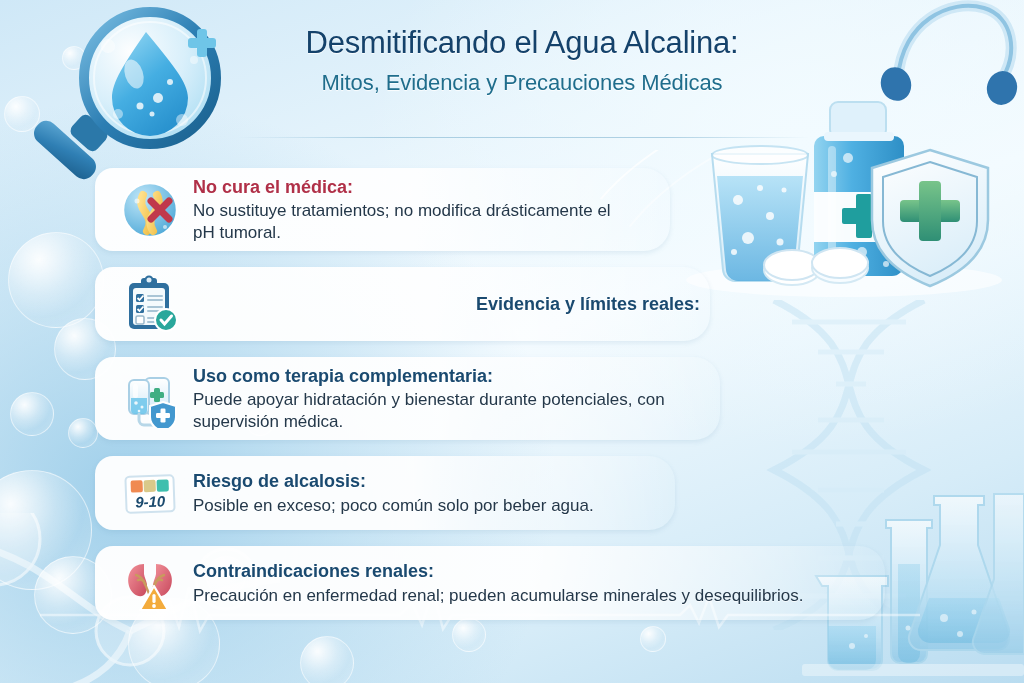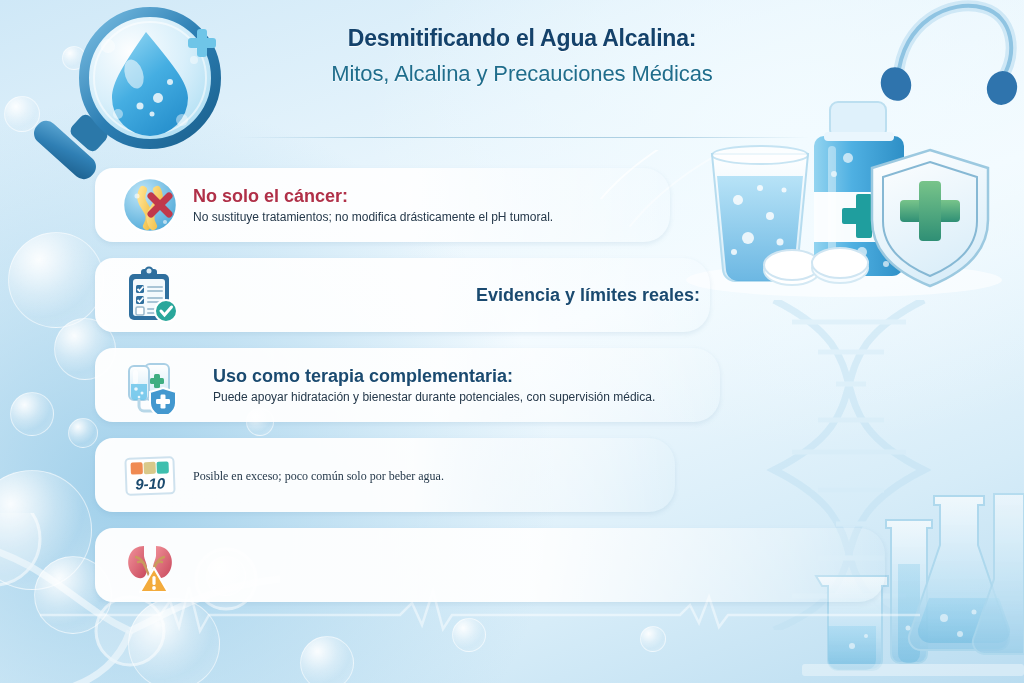--- a/index.html
+++ b/index.html
@@ -25,40 +25,40 @@
   .swoosh { position:absolute; border-radius:50%; border:2px solid rgba(255,255,255,.55);
     border-color: rgba(255,255,255,.75) transparent transparent transparent; }
 
   .dna { position:absolute; right:70px; top:300px; width:210px; height:330px; opacity:.5; }
   .flasks { position:absolute; right:0px; bottom:0px; width:230px; height:215px; opacity:.85; }
   .molecule { position:absolute; left:-20px; bottom:-10px; width:300px; height:180px; opacity:.7; }
   .ecg { position:absolute; left:40px; bottom:46px; width:880px; height:60px; opacity:.55; }
 
   
   .header { position:absolute; left:232px; top:26px; width:580px; text-align:center; }
-  .title { font-size:23px; font-weight:bold; color:#14426b; letter-spacing:-.2px;
+  .title { font-size:31px; font-weight:normal; color:#14426b; letter-spacing:-.2px;
            line-height:1.12; text-shadow:0 1px 1px rgba(255,255,255,.9); }
   .subtitle { margin-top:9px; font-size:22px; color:#1f6d8c; letter-spacing:-.1px;
               text-shadow:0 1px 1px rgba(255,255,255,.9); }
   .rule { position:absolute; left:238px; top:137px; width:572px; height:1px;
           background:linear-gradient(90deg, rgba(120,175,205,0) 0%, rgba(120,175,205,.55) 25%, rgba(120,175,205,.55) 75%, rgba(120,175,205,0) 100%); }
 
   
   .rows { position:absolute; left:95px; top:168px; width:860px; }
   .row { position:relative; min-height:72px; margin-bottom:16px;
          border-radius:18px 26px 26px 18px;
          background: linear-gradient(90deg, rgba(255,255,255,.96) 0%, rgba(255,255,255,.93) 55%, rgba(255,255,255,.34) 88%, rgba(255,255,255,.05) 100%);
          box-shadow: 0 2px 5px rgba(90,140,175,.14);
          display:flex; align-items:center; padding:8px 10px 8px 26px; }
   .row-icon { width:58px; height:58px; flex:0 0 58px; margin-right:14px; position:relative; }
   .row-text { padding-top:1px; }
   .row-head { font-size:18px; font-weight:bold; line-height:1.18; color:#1a4a70;
               text-shadow:0 1px 0 rgba(255,255,255,.85); }
   .row-head.danger { color:#b03048; }
-  .row-body { font-size:12px; color:#24384a; line-height:1.26; margin-top:2px;
+  .row-body { font-size:17px; color:#24384a; line-height:1.26; margin-top:2px;
               text-shadow:0 1px 0 rgba(255,255,255,.7); }
 
   
   .magnifier { position:absolute; left:22px; top:2px; width:220px; height:200px; }
 
   
   .cluster { position:absolute; left:672px; top:92px; width:340px; height:205px; }
   .stetho { position:absolute; left:880px; top:-6px; width:150px; height:120px; }
 </style>
 </head>
@@ -276,21 +276,21 @@
     </g>
 
     <ellipse cx="120" cy="178" rx="28" ry="15" fill="#ffffff" stroke="#d4e9f4" stroke-width="2"></ellipse>
     <ellipse cx="120" cy="173" rx="28" ry="15" fill="#ffffff" stroke="#cfe5f2" stroke-width="2"></ellipse>
     <ellipse cx="168" cy="176" rx="28" ry="15" fill="#f7fcff" stroke="#d4e9f4" stroke-width="2"></ellipse>
     <ellipse cx="168" cy="171" rx="28" ry="15" fill="#ffffff" stroke="#cfe5f2" stroke-width="2"></ellipse>
   </svg>
 
   <div class="header">
     <div class="title">Desmitificando el Agua Alcalina:</div>
-    <div class="subtitle">Mitos, Alcalina y Precauciones Médicas</div>
+    <div class="subtitle">Mitos, Evidencia y Precauciones Médicas</div>
   </div>
   <div class="rule"></div>
 
   <div class="rows">
 
     <div class="row" style="width:575px;">
       <div class="row-icon">
         <svg viewBox="0 0 58 58" width="58" height="58">
           <defs>
             <radialGradient id="r1bg" cx="35%" cy="28%" r="78%">
@@ -311,21 +311,21 @@
             <line x1="30" y1="20" x2="48" y2="38"></line>
             <line x1="48" y1="20" x2="30" y2="38"></line>
           </g>
           <g fill="#ffffff" opacity=".6">
             <circle cx="16" cy="20" r="2.5"></circle>
               <circle cx="44" cy="46" r="2"></circle>
           </g>
         </svg>
       </div>
       <div class="row-text">
-        <div class="row-head danger">No solo el cáncer:</div>
+        <div class="row-head danger">No cura el médica:</div>
         <div class="row-body" style="max-width:440px;">No sustituye tratamientos; no modifica drásticamente el pH tumoral.</div>
       </div>
     </div>
 
     <div class="row" style="width:615px;justify-content:space-between;">
       <div class="row-icon">
         <svg viewBox="0 0 58 58" width="58" height="58">
           <rect x="8" y="8" width="40" height="46" rx="5" fill="#2f6f9e"></rect>
           <rect x="12" y="13" width="32" height="37" rx="3" fill="#f4fafd"></rect>
           <rect x="20" y="3" width="16" height="10" rx="3" fill="#2f6f9e"></rect>
@@ -347,21 +347,21 @@
           </g>
           <circle cx="45" cy="45" r="11" fill="#2aa79b" stroke="#ffffff" stroke-width="2"></circle>
           <path d="M40 45 l3.5 4 l7 -8" fill="none" stroke="#ffffff" stroke-width="3" stroke-linecap="round"></path>
         </svg>
       </div>
       <div class="row-text">
         <div class="row-head">Evidencia y límites reales:</div>
       </div>
     </div>
 
-    <div class="row" style="width:625px;gap:20px;">
+    <div class="row" style="width:625px;">
       <div class="row-icon">
         <svg viewBox="0 0 58 58" width="58" height="58">
           <defs>
             <linearGradient id="bagG" x1="0" y1="0" x2="0" y2="1">
               <stop offset="0%" stop-color="#ffffff"></stop>
                 <stop offset="100%" stop-color="#cfe9f7"></stop>
             </linearGradient>
           </defs>
           <rect x="24" y="8" width="24" height="36" rx="5" fill="url(#bagG)" stroke="#a9cfe5" stroke-width="2"></rect>
           <g fill="#3fae82">
@@ -396,21 +396,22 @@
           <rect x="5" y="12" width="48" height="36" rx="4" fill="#ffffff" stroke="#cfe2ee" stroke-width="2" transform="rotate(-2 29 30)"></rect>
           <g transform="rotate(-2 29 30)">
             <rect x="10" y="16" width="12" height="12" rx="2" fill="#f08a52"></rect>
             <rect x="23" y="16" width="12" height="12" rx="2" fill="#d9c98a"></rect>
             <rect x="36" y="16" width="12" height="12" rx="2" fill="#3fbfae"></rect>
             <text x="29" y="43" text-anchor="middle" font-family="Liberation Sans, sans-serif" font-size="15" font-weight="bold" font-style="italic" fill="#1b4a6e">9-10</text>
           </g>
         </svg>
       </div>
       <div class="row-text">
-        <div class="row-body" style="max-width:460px;font-family:Liberation Serif, serif;">Posible en exceso; poco común solo por beber agua.</div>
+        <div class="row-head">Riesgo de alcalosis:</div>
+        <div class="row-body" style="max-width:460px;">Posible en exceso; poco común solo por beber agua.</div>
       </div>
     </div>
 
     <div class="row" style="width:790px;">
       <div class="row-icon">
         <svg viewBox="0 0 58 58" width="58" height="58">
           <defs>
             <linearGradient id="kid" x1="0" y1="0" x2="1" y2="1">
               <stop offset="0%" stop-color="#f2939b"></stop>
                 <stop offset="100%" stop-color="#c8485c"></stop>
@@ -424,16 +425,20 @@
             <path d="M34 30 C 36 24, 40 22, 43 21"></path>
             <path d="M34 30 C 35 26, 38 25, 41 26"></path>
             <path d="M24 30 L29 42 L34 30"></path>
             <path d="M29 42 v10"></path>
           </g>
           <path d="M33 32 l14 24 h-28 z" fill="#f3ab3c" stroke="#ffffff" stroke-width="2.2" stroke-linejoin="round"></path>
           <rect x="31.4" y="40" width="3.2" height="9" rx="1.6" fill="#ffffff"></rect>
           <circle cx="33" cy="52" r="1.9" fill="#ffffff"></circle>
         </svg>
       </div>
+      <div class="row-text">
+        <div class="row-head">Contraindicaciones renales:</div>
+        <div class="row-body" style="max-width:700px;">Precaución en enfermedad renal; pueden acumularse minerales y desequilibrios.</div>
+      </div>
     </div>
 
   </div>
 </div>
 
 </body></html>

